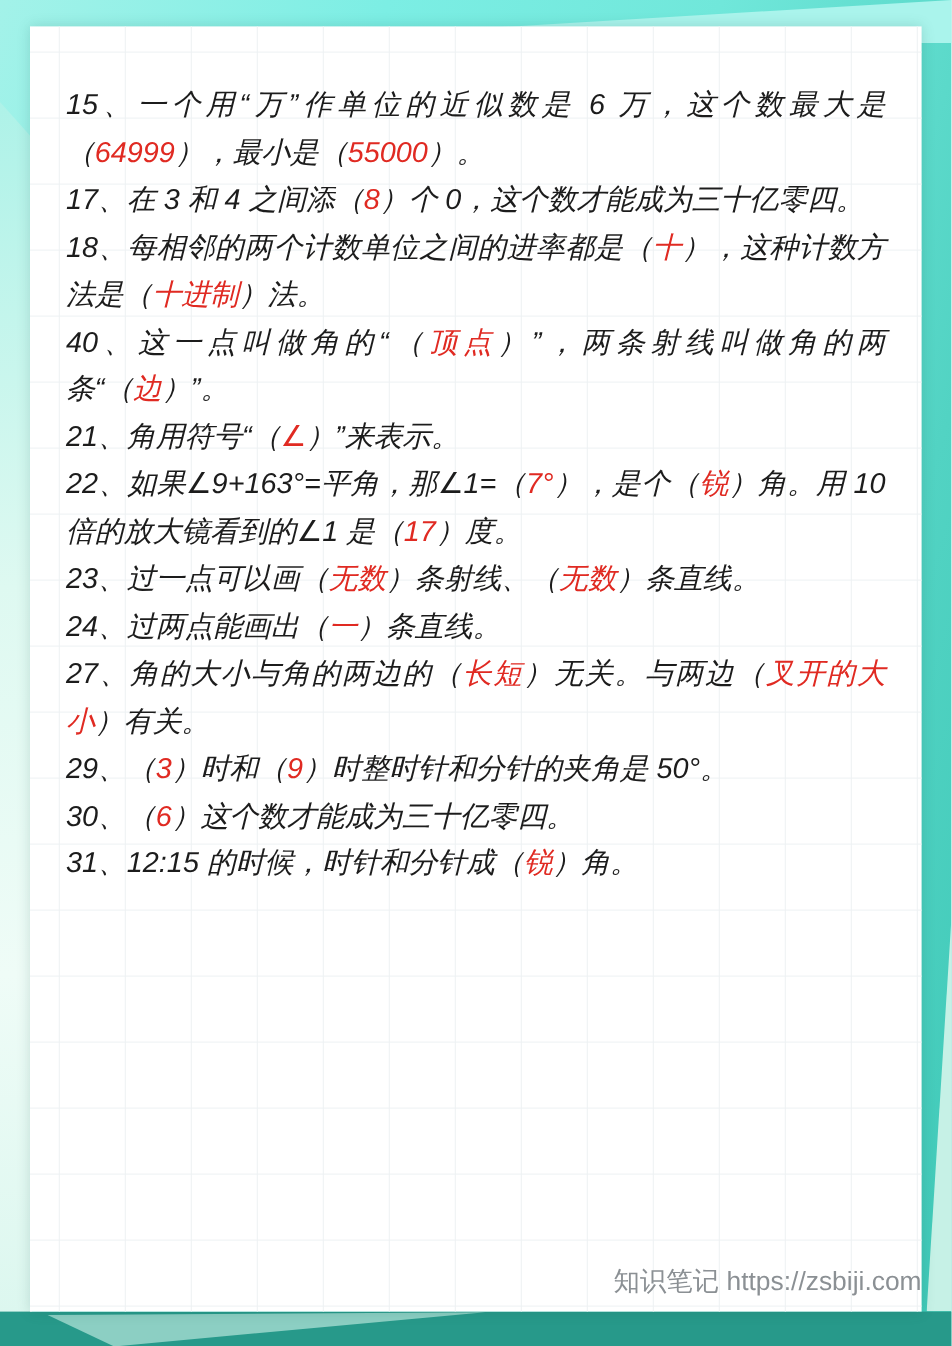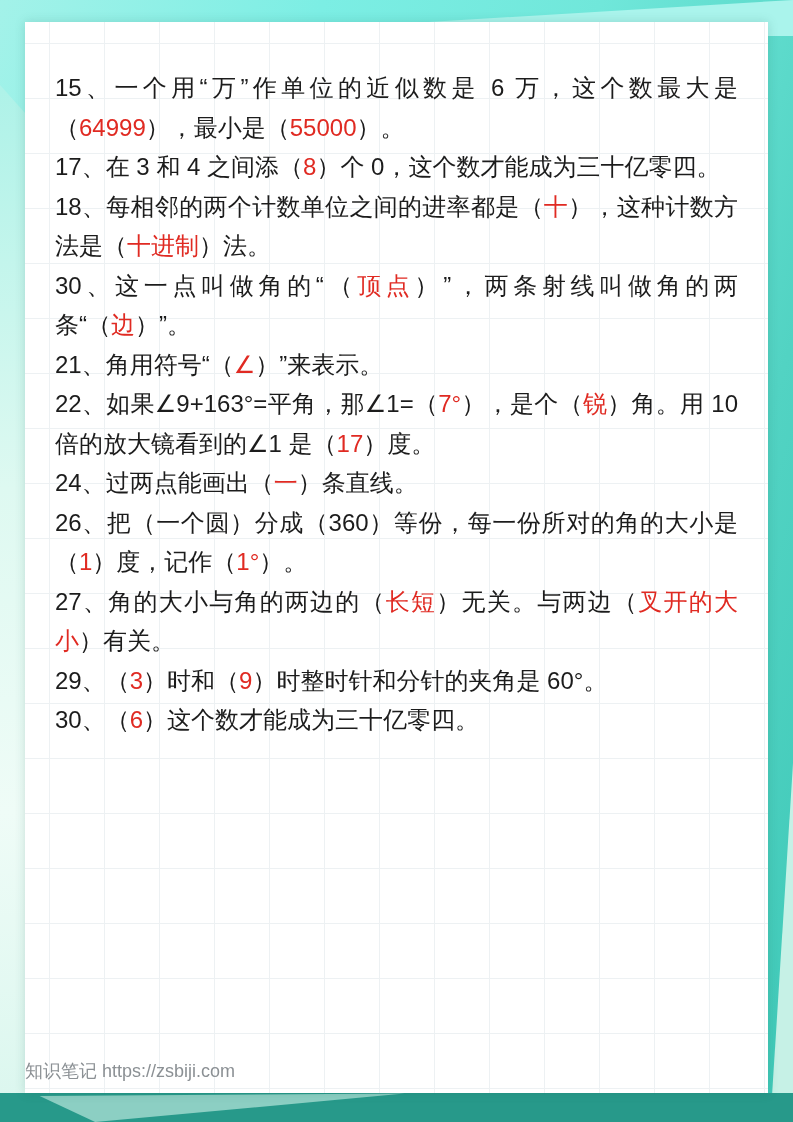--- a/index.html
+++ b/index.html
@@ -50,49 +50,50 @@
       linear-gradient(90deg,#edf1f3 1px,transparent 1px);
     background-size:55px 55px;
     background-position:24px 21px;
     box-shadow:0 0 10px rgba(20,90,80,.18);
   }
   .notes{
     position:absolute;top:46px;left:30px;right:30px;
     color:#1c1c1c;font-size:24px;line-height:39.5px;
     text-align:justify;
   }
-  .line{margin:0;}
+  .line{margin:0;font-style:italic;}
   .red{color:var(--red);}
   .footer{
     position:absolute;left:0;right:0;bottom:10px;
-    text-align:left;font-size:18px;color:#8b9094;
+    text-align:right;font-size:22px;color:#8b9094;
   }
 </style>
 </head>
 <body style="--red: #e02a22;">
 
 <div class="stage">
 
   <div class="bg bg-base"></div>
   <div class="bg shape-top-light"></div>
   <div class="bg shape-left-pale"></div>
   <div class="bg shape-right-pale"></div>
   <div class="bg band-bottom"></div>
   <div class="bg band-bottom-tri"></div>
 
   <div class="card">
     <div class="notes">
         <p class="line"><span>15、一个用“万”作单位的近似数是 6 万，这个数最大是（</span><span class="red">64999</span><span>），最小是（</span><span class="red">55000</span><span>）。</span></p>
         <p class="line"><span>17、在 3 和 4 之间添（</span><span class="red">8</span><span>）个 0，这个数才能成为三十亿零四。</span></p>
         <p class="line"><span>18、每相邻的两个计数单位之间的进率都是（</span><span class="red">十</span><span>），这种计数方法是（</span><span class="red">十进制</span><span>）法。</span></p>
-        <p class="line"><span>30、这一点叫做角的“（</span><span class="red">顶点</span><span>）”，两条射线叫做角的两条“（</span><span class="red">边</span><span>）”。</span></p>
+        <p class="line"><span>40、这一点叫做角的“（</span><span class="red">顶点</span><span>）”，两条射线叫做角的两条“（</span><span class="red">边</span><span>）”。</span></p>
         <p class="line"><span>21、角用符号“（</span><span class="red">∠</span><span>）”来表示。</span></p>
         <p class="line"><span>22、如果∠9+163°=平角，那∠1=（</span><span class="red">7°</span><span>），是个（</span><span class="red">锐</span><span>）角。用 10 倍的放大镜看到的∠1 是（</span><span class="red">17</span><span>）度。</span></p>
+        <p class="line"><span>23、过一点可以画（</span><span class="red">无数</span><span>）条射线、（</span><span class="red">无数</span><span>）条直线。</span></p>
         <p class="line"><span>24、过两点能画出（</span><span class="red">一</span><span>）条直线。</span></p>
-        <p class="line"><span>26、把（一个圆）分成（360）等份，每一份所对的角的大小是（</span><span class="red">1</span><span>）度，记作（</span><span class="red">1°</span><span>）。</span></p>
         <p class="line"><span>27、角的大小与角的两边的（</span><span class="red">长短</span><span>）无关。与两边（</span><span class="red">叉开的大小</span><span>）有关。</span></p>
-        <p class="line"><span>29、（</span><span class="red">3</span><span>）时和（</span><span class="red">9</span><span>）时整时针和分针的夹角是 60°。</span></p>
+        <p class="line"><span>29、（</span><span class="red">3</span><span>）时和（</span><span class="red">9</span><span>）时整时针和分针的夹角是 50°。</span></p>
         <p class="line"><span>30、（</span><span class="red">6</span><span>）这个数才能成为三十亿零四。</span></p>
+        <p class="line"><span>31、12:15 的时候，时针和分针成（</span><span class="red">锐</span><span>）角。</span></p>
       </div>
     <div class="footer">知识笔记 https://zsbiji.com</div>
   </div>
 
 </div>
 
 </body></html>

